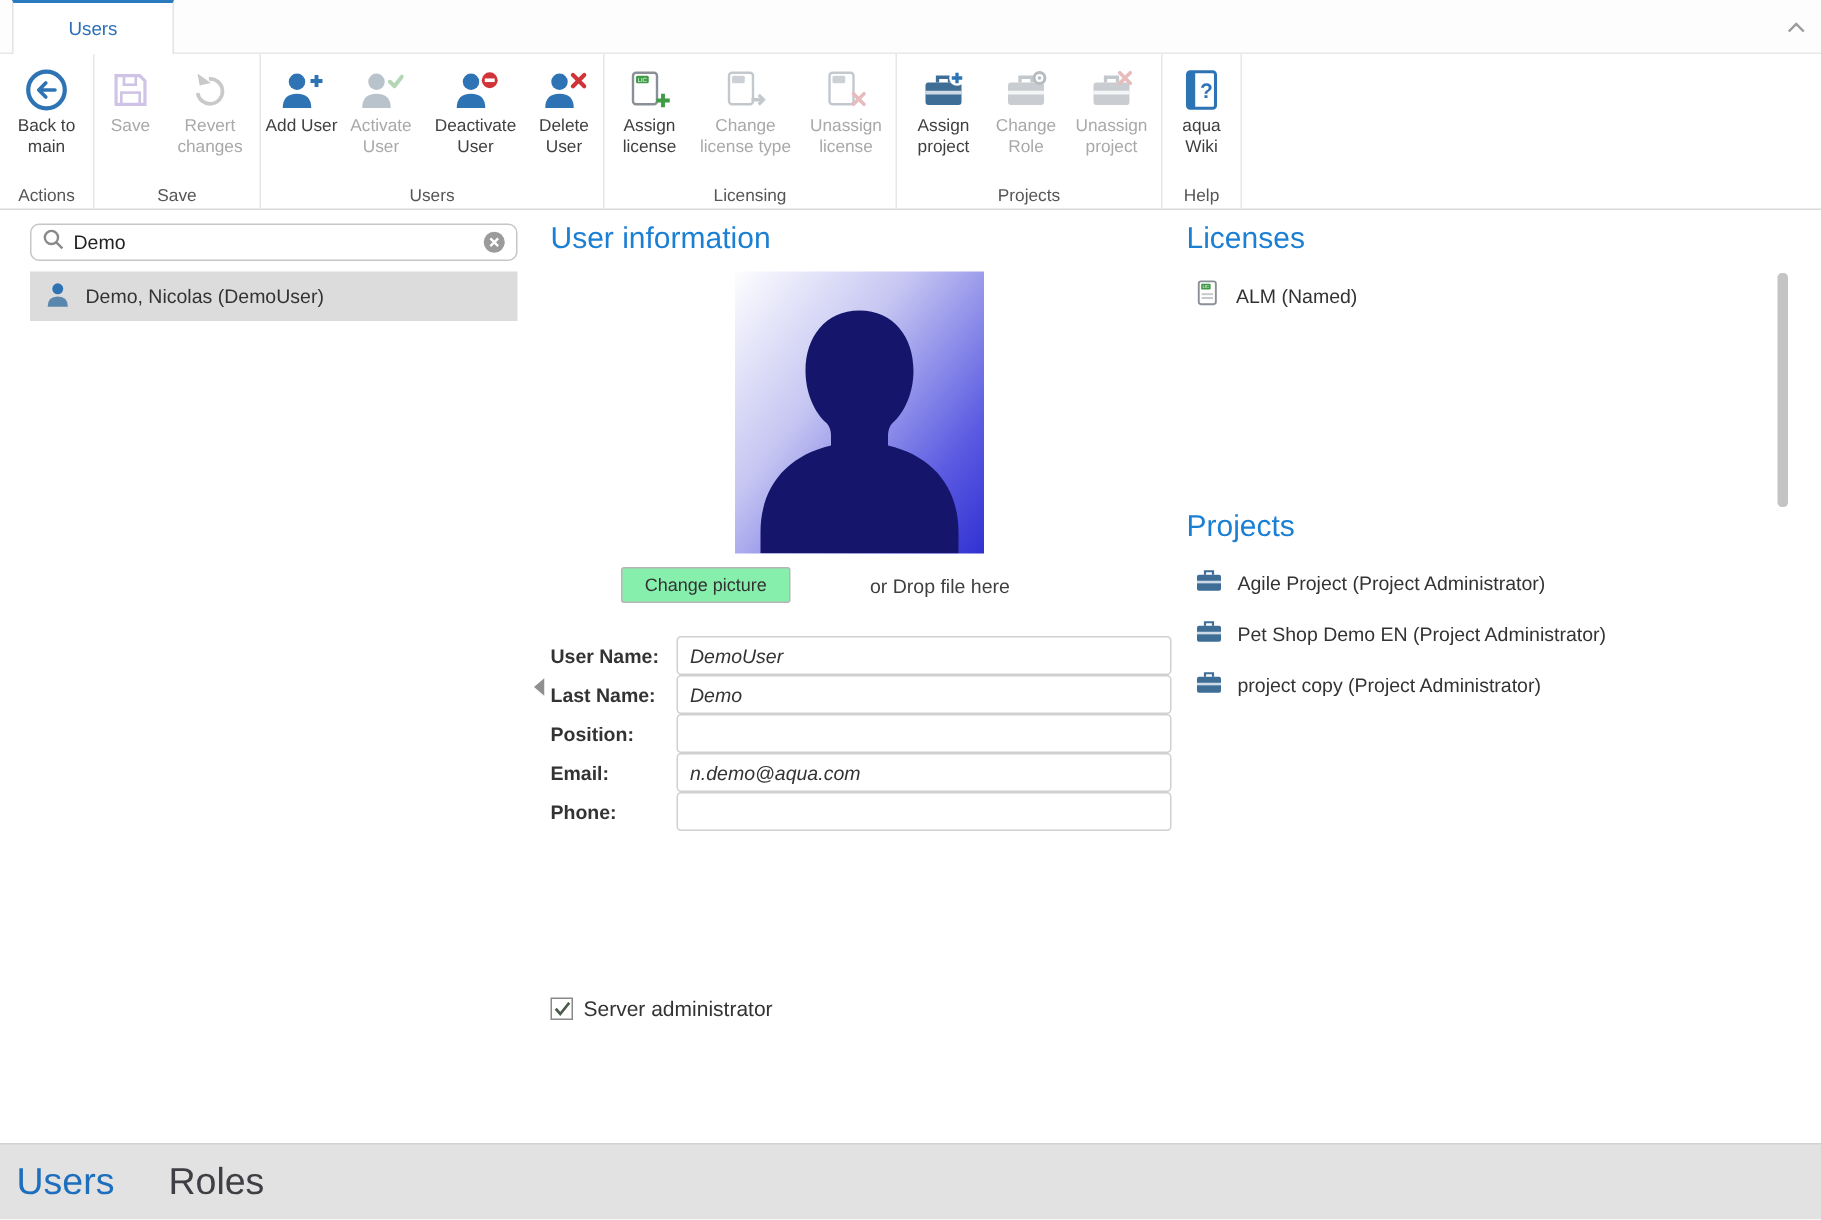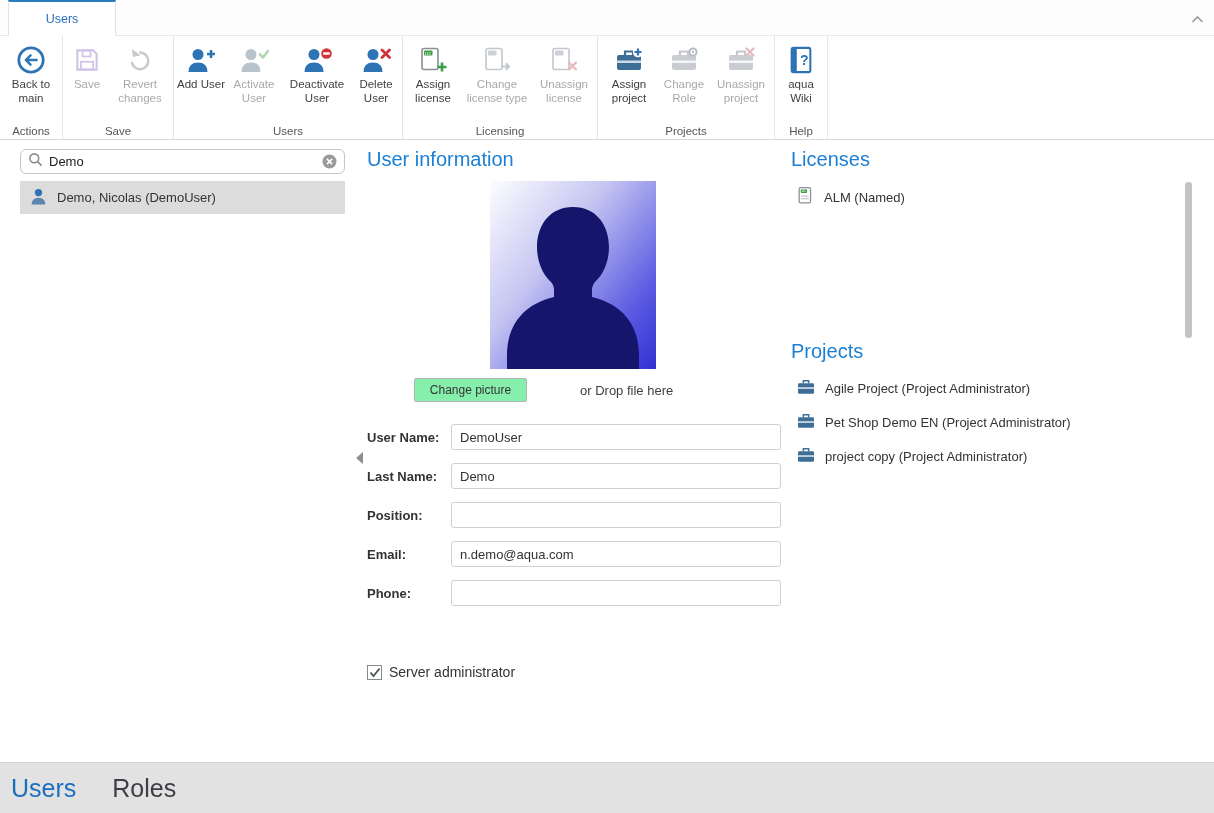--- a/index.html
+++ b/index.html
@@ -55,25 +55,25 @@
   }
   .avatar svg { position:absolute; left:0; top:0; }
   .change-pic-btn {
     position:absolute; left:58px; top:238px; width:113px; height:24px;
     border:1px solid #b5b5b5; border-radius:2px; background:#86efac;
     font-size:12px; color:#333; display:flex; align-items:center; justify-content:center; cursor:pointer;
   }
   .drop-hint { position:absolute; left:224px; top:243px; font-size:13px; color:#3f3f3f; }
 
   .form { position:absolute; left:11px; top:284px; }
-  .form-row { display:flex; align-items:center; height:26px; margin-bottom:13px; }
+  .form-row { display:flex; align-items:center; height:26px; }
   .form-row label { width:84px; font-weight:bold; font-size:13px; color:#333; }
   .form-row input {
     width:330px; height:26px; border:1px solid #d0d0d0; border-radius:3px;
-    padding:12px 8px; font-size:13px; color:#333; font-family:inherit; outline:none;
+    padding:12px 8px; font-size:13px; color:#333; font-family:inherit; outline:none;font-style:italic;
   }
   .admin-row { position:absolute; left:11px; top:524px; display:flex; align-items:center; gap:7px; font-size:14px; color:#333; }
   .checkbox { width:15px; height:15px; border:1px solid #8a8a8a; background:#fff; display:flex; align-items:center; justify-content:center; cursor:pointer; }
 
   
   .rightcol { position:absolute; left:791px; top:140px; right:0; bottom:51px; }
   .licenses-title { left:0; top:8px; }
   .license-row { position:absolute; left:5px; top:46px; display:flex; align-items:center; gap:9px; font-size:13px; color:#333; }
   .projects-title { left:0; top:200px; }
   .project-list { position:absolute; left:5px; top:238px; }

